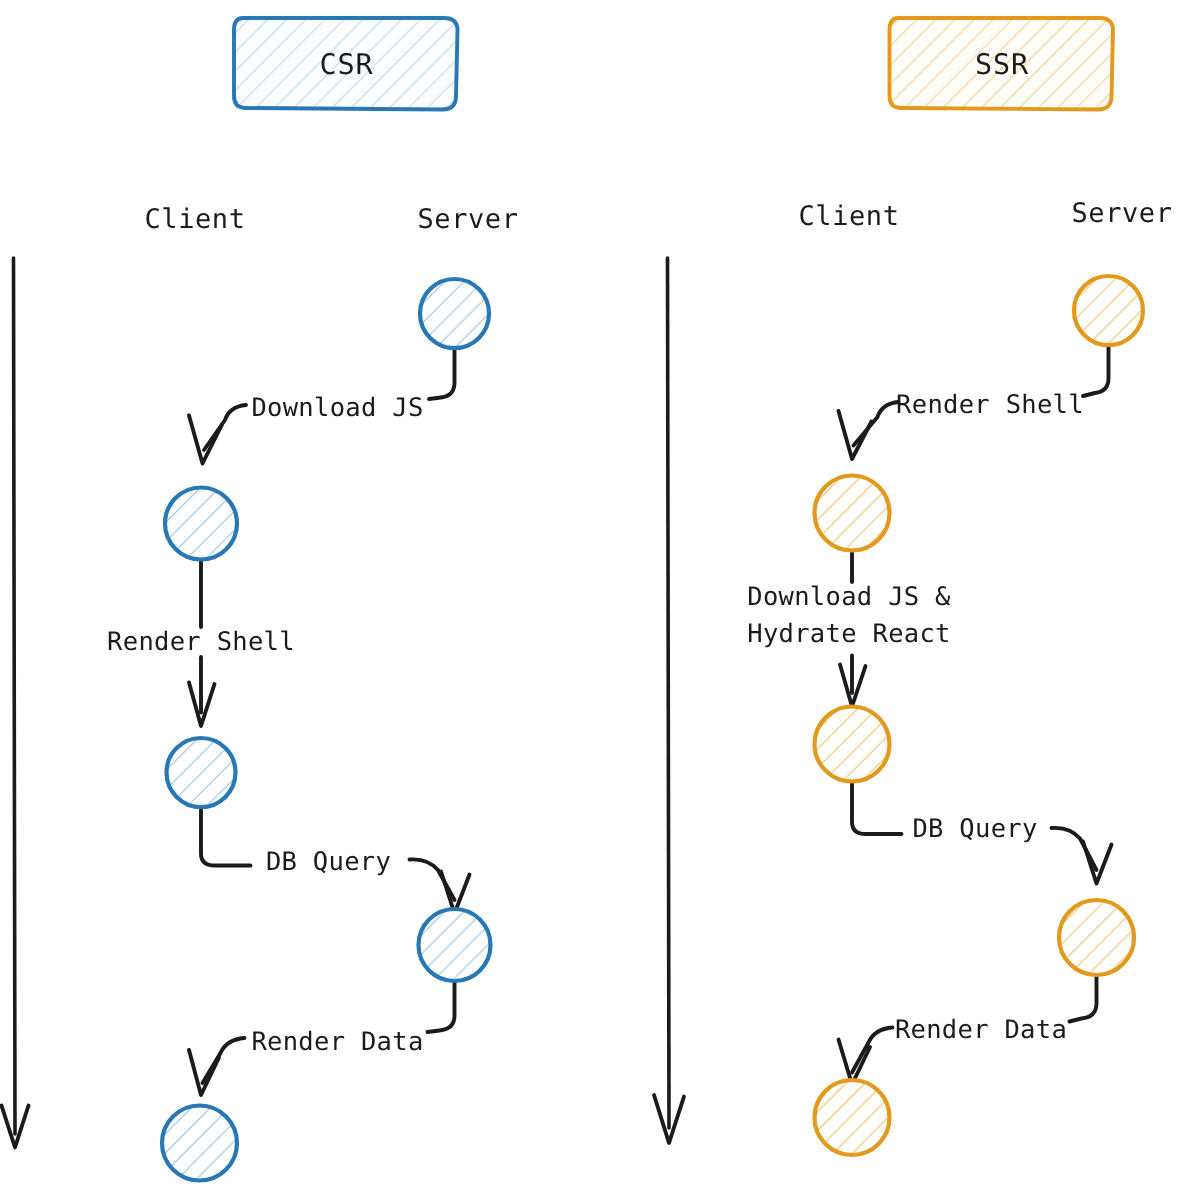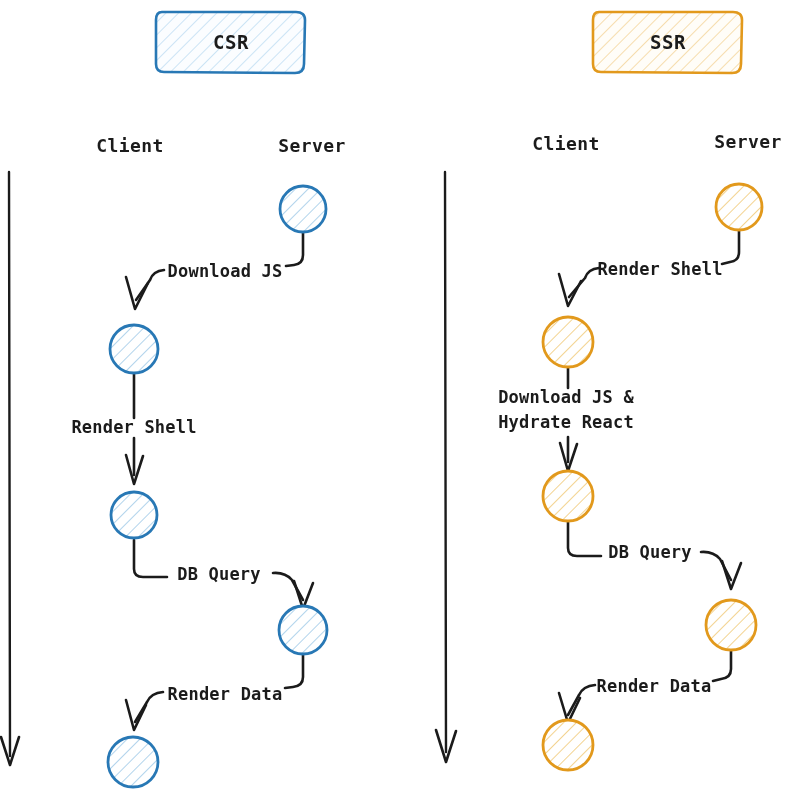--- a/index.html
+++ b/index.html
@@ -10,21 +10,20 @@
   body {
     width: 793px;
     height: 796px;
     overflow: hidden;
     font-family: "DejaVu Sans Mono", "Liberation Mono", monospace;
   }
   #canvas-wrap {
     position: relative;
     width: 793px;
     height: 661px;
-    font-weight: bold;
   }
   svg#diagram {
     display: block;
     width: 793px;
     height: 796px;
   }
   .flow-label {
     font-family: "DejaVu Sans Mono", "Liberation Mono", monospace;
     font-size: 17px;
     fill: #1b1b1b;

